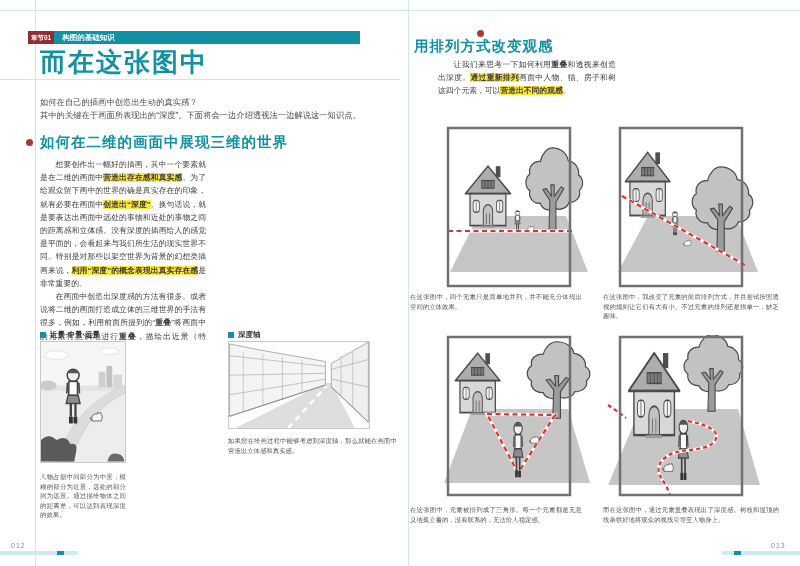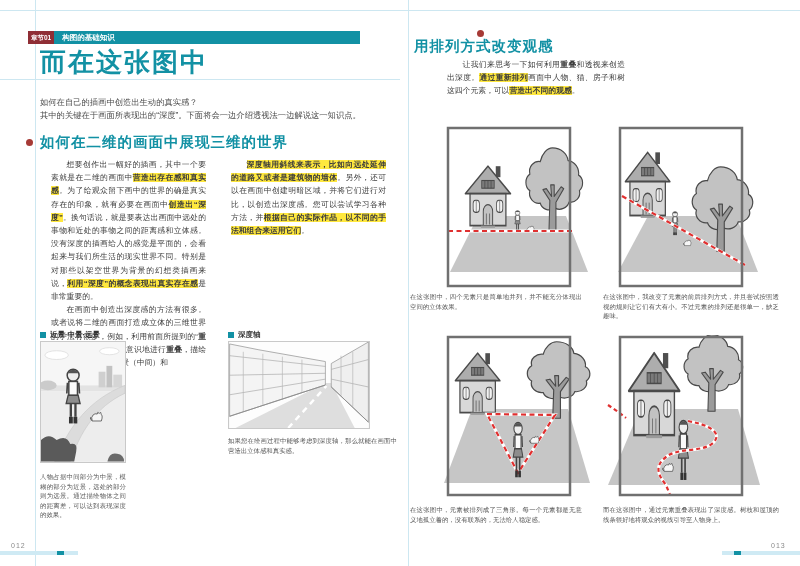--- a/index.html
+++ b/index.html
@@ -17,36 +17,36 @@
   .tag-ti { background:#1291a4; color:#fff; font-size:7.5px; line-height:13px; padding:0 8px; width:306px; font-weight:bold; white-space:nowrap; }
   .l-title { position:absolute; left:40px; top:45px; font-size:26px; font-weight:bold; color:#1291a4; letter-spacing:2px; }
   .l-intro { position:absolute; left:40px; top:88px; width:350px; font-size:8.3px; line-height:12.5px; color:#4a4a4a;margin-top:8px; }
   .sec-head { position:absolute; display:flex; align-items:center; }
   .sec-head .dot { width:7px; height:7px; border-radius:50%; background:#a63a36; margin-right:7px; flex:none; }
   .sec-head .sh-txt { font-size:14.5px; font-weight:bold; color:#1291a4; letter-spacing:1px; white-space:nowrap; }
   .sh-left { left:26px; top:133px; }
   .sh-right { left:414px; top:30px;flex-direction:column; }
   .cols { position:absolute; left:40px; top:158px; width:346px; display:flex; gap:14px; }
   .col { width:166px; font-size:7.8px; line-height:13.2px; color:#3c3c3c; text-align:justify; }
-  .col p.ind { text-indent:2em;margin-left:11px; }
+  .col p.ind { text-indent:2em; }
   .hl { background:#ffe83e; font-weight:bold; }
   .b { font-weight:bold; }
 
   .fig { position:absolute; top:329px; }
   .fig-label { display:flex; align-items:center; height:12px; font-size:7.5px; font-weight:bold; color:#333; }
   .fig-label .sq { width:6px; height:6px; background:#1291a4; margin-right:4px; flex:none; }
   .fig-img { display:block; border:1px solid #c9c9c9; background:#f6f6f6; }
   .fig-cap { margin-top:9px; font-size:6.4px; line-height:9.6px; color:#555; text-align:justify; }
 
   .pagenum { position:absolute; font-size:7px; color:#8a8a8a; letter-spacing:1px; }
   .pn-bar { position:absolute; top:551px; height:4px; background:#cfeaf4; }
   .pn-sq { position:absolute; top:551px; width:7px; height:4px; background:#1291a4; }
 
   
-  .r-intro { position:absolute; left:447px; top:58px; width:178px; font-size:7.8px; line-height:13.2px; color:#3c3c3c; text-align:justify; text-indent:2em; }
+  .r-intro { position:absolute; left:438px; top:58px; width:178px; font-size:7.8px; line-height:13.2px; color:#3c3c3c; text-align:justify; text-indent:2em; }
   .cell { position:absolute; width:178px; height:166px; }
   .cell svg { display:block; }
   .p-cap { position:absolute; font-size:6.4px; line-height:9.6px; color:#555; text-align:justify; }
 </style>
 </head>
 <body>
 
 <div class="sheet">
 
   <div class="guide gh" style="left:0;top:10px;width:800px;"></div>
@@ -112,21 +112,20 @@
     <span class="dot"></span>
     <span class="sh-txt">如何在二维的画面中展现三维的世界</span>
   </div>
 
   <div class="cols">
     <div class="col">
       <p class="ind"><span>想要创作出一幅好的插画，其中一个要素就是在二维的画面中</span><span class="hl">营造出存在感和真实感</span><span>。为了给观众留下画中的世界的确是真实存在的印象，就有必要在画面中</span><span class="hl">创造出“深度”</span><span>。换句话说，就是要表达出画面中远处的事物和近处的事物之间的距离感和立体感。没有深度的插画给人的感觉是平面的，会看起来与我们所生活的现实世界不同。特别是对那些以架空世界为背景的幻想类插画来说，</span><span class="hl">利用“深度”的概念表现出真实存在感</span><span>是非常重要的。</span></p>
       <p class="ind"><span>在画面中创造出深度感的方法有很多。或者说将二维的画面打造成立体的三维世界的手法有很多，例如，利用前面所提到的“</span><span class="b">重叠</span><span>”将画面中的元素有意识地进行</span><span class="b">重叠</span><span>，描绘出近景（特写）、中景（中间）和</span></p>
     </div>
     <div class="col">
-      <p class="ind"><span class="hl">深度轴用斜线来表示，比如向远处延伸的道路又或者是建筑物的墙体</span><span>。另外，还可以在画面中创建明暗区域，并将它们进行对比，以创造出深度感。您可以尝试学习各种方法，并</span><span class="hl">根据自己的实际作品，以不同的手法和组合来运用它们</span><span>。</span></p>
     </div>
   </div>
 
   <div class="fig" style="left:40px;width:86px;">
     <div class="fig-label">
         <span class="sq"></span>
         <span>近景·中景·远景</span>
       </div>
     <svg class="fig-img" width="86" height="122" viewBox="0 0 86 122">
       <rect width="86" height="122" fill="#f6f6f6"></rect>

